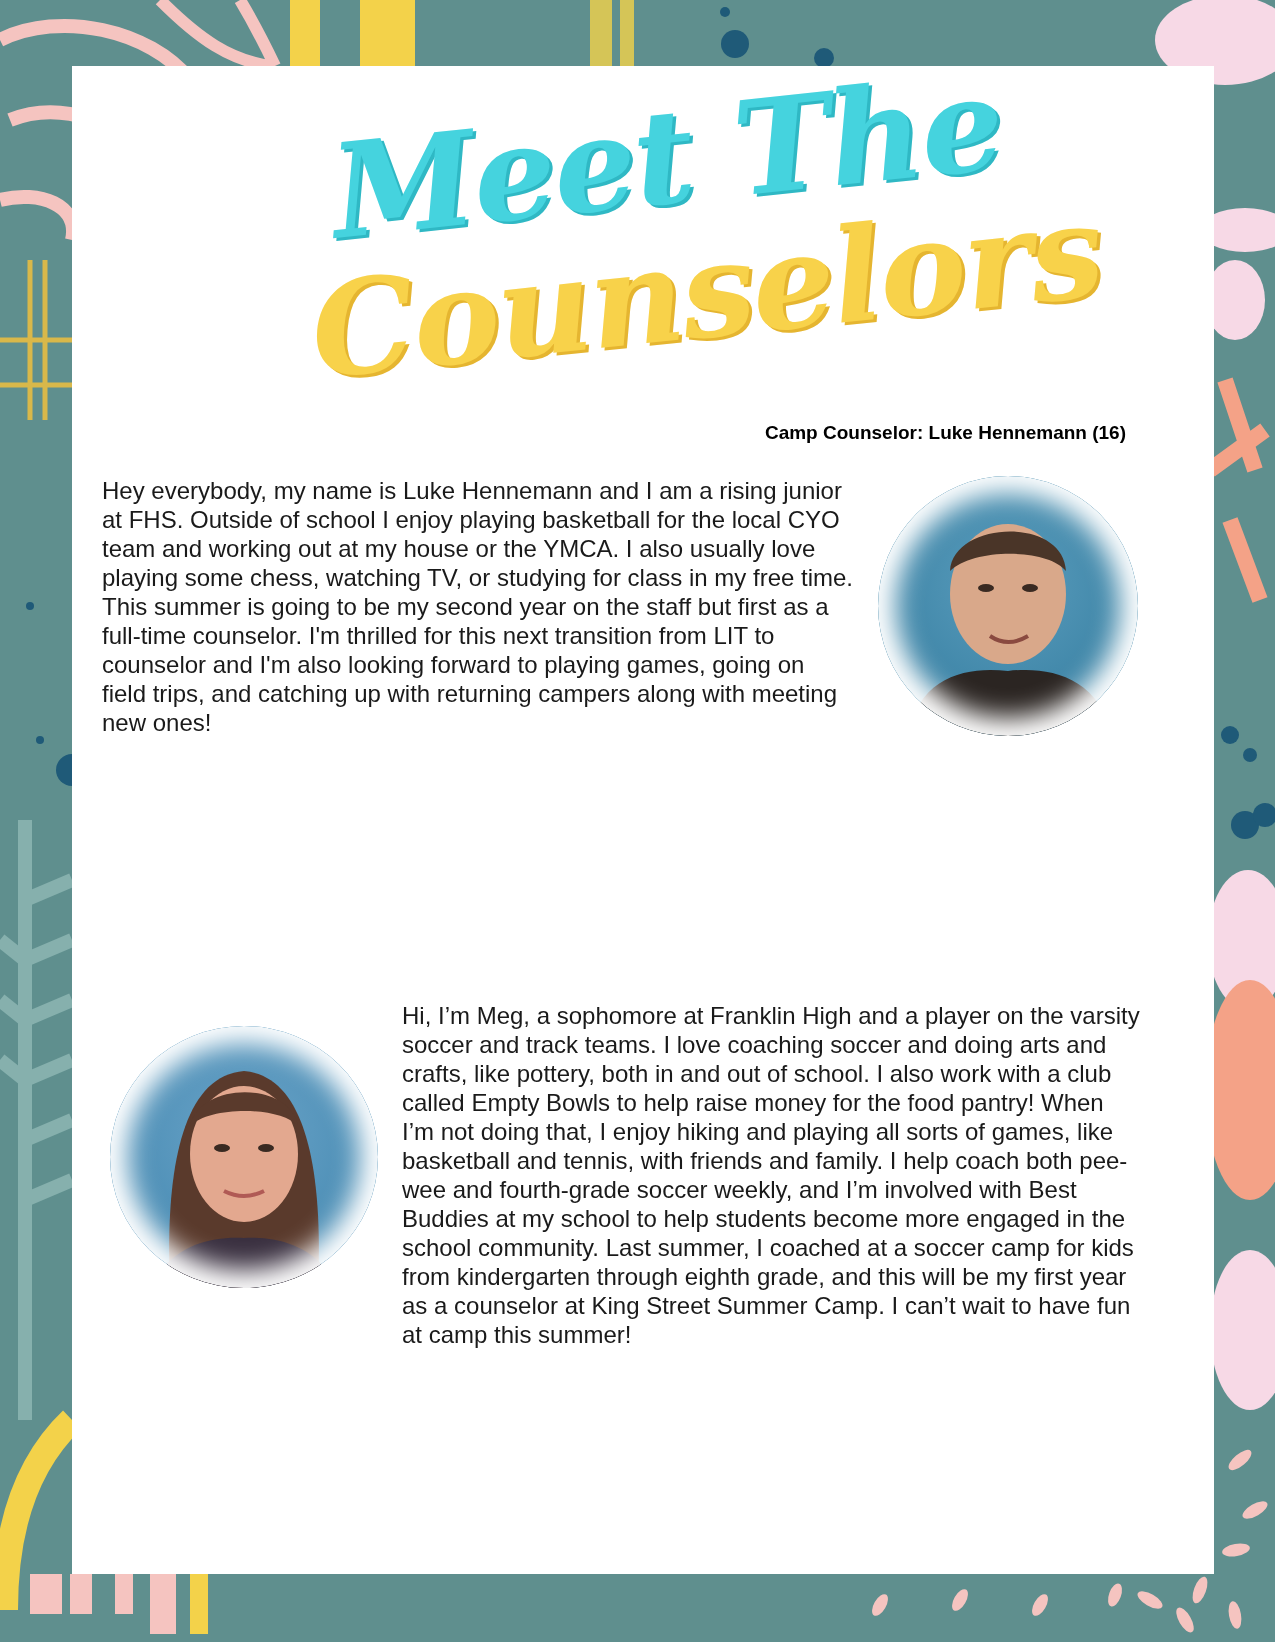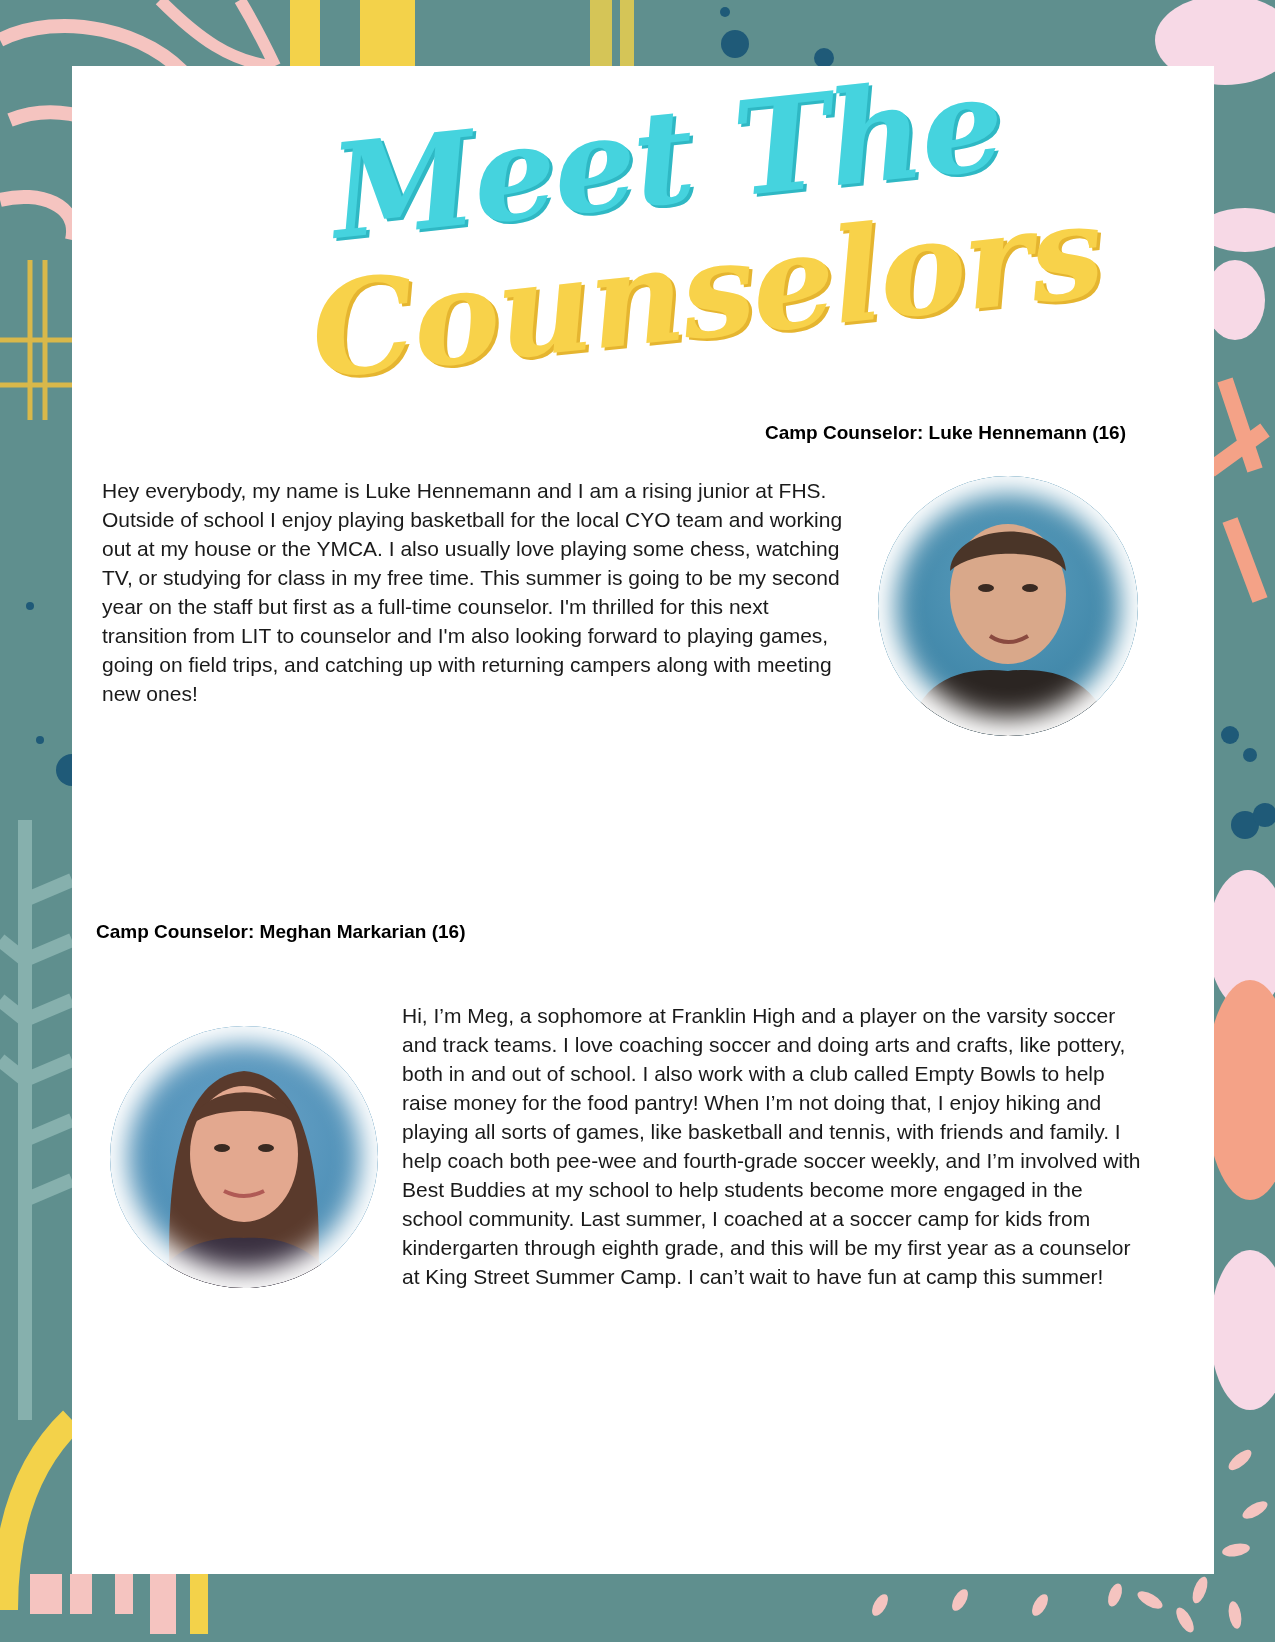--- a/index.html
+++ b/index.html
@@ -25,21 +25,21 @@
     font-weight: bold; letter-spacing: -2px; transform: rotate(-6deg);
     transform-origin: left center; white-space: nowrap;
   }
   .title-line.t1 { left: 60px; top: 20px; font-size: 130px; }
   .title-line.t2 { left: 40px; top: 160px; font-size: 130px; }
   .heading {
     position: absolute; font-weight: bold; font-size: 19px; color: #000;
     white-space: nowrap;
   }
   .bio {
-    position: absolute; font-size: 21px; line-height: 29px; color: #1a1a1a;
+    position: absolute; font-size: 24px; line-height: 29px; color: #1a1a1a;
   }
   .photo {
     position: absolute; border-radius: 50%; overflow: hidden;
   }
   .photo .vignette {
     position: absolute; inset: 0; border-radius: 50%;
     box-shadow: inset 0 0 26px 18px #ffffff;
   }
 </style>
 </head>
@@ -122,21 +122,20 @@
       <ellipse cx="130" cy="118" rx="58" ry="70" fill="#d9a88a"></ellipse>
       <path d="M72,95 C75,45 185,40 188,95 C170,72 95,72 72,95 Z" fill="#4a3528"></path>
       <ellipse cx="108" cy="112" rx="8" ry="4" fill="#3a2a22"></ellipse>
       <ellipse cx="152" cy="112" rx="8" ry="4" fill="#3a2a22"></ellipse>
       <path d="M112,160 Q130,172 150,160" stroke="#8a4a40" stroke-width="4" fill="none"></path>
       <path d="M30,260 C40,200 90,190 130,195 C170,190 220,200 235,260 Z" fill="#2b2522"></path>
     </svg>
     <div class="vignette"></div>
   </div>
 
-  <div class="heading" style="left:24px; top:855px;">Camp Counselor: Meghan Markarian (16)</div>
 
   <div class="photo" style="left:38px; top:960px; width:268px; height:262px; background: radial-gradient(circle at 50% 40%, #6aa3c8 0%, #4d8fb6 60%, #4686ae 100%);">
     <svg width="268" height="262">
       <path d="M60,262 C55,150 70,50 134,45 C198,50 213,150 208,262 Z" fill="#5a3a2c"></path>
       <ellipse cx="134" cy="128" rx="54" ry="68" fill="#e3a88f"></ellipse>
       <path d="M80,100 C90,55 180,55 188,100 C170,80 100,80 80,100 Z" fill="#5a3a2c"></path>
       <ellipse cx="112" cy="122" rx="8" ry="4" fill="#3a2a22"></ellipse>
       <ellipse cx="156" cy="122" rx="8" ry="4" fill="#3a2a22"></ellipse>
       <path d="M114,165 Q134,175 154,165" stroke="#b05a55" stroke-width="4" fill="none"></path>
       <path d="M40,262 C60,220 100,210 134,212 C168,210 208,220 228,262 Z" fill="#3a3040"></path>

